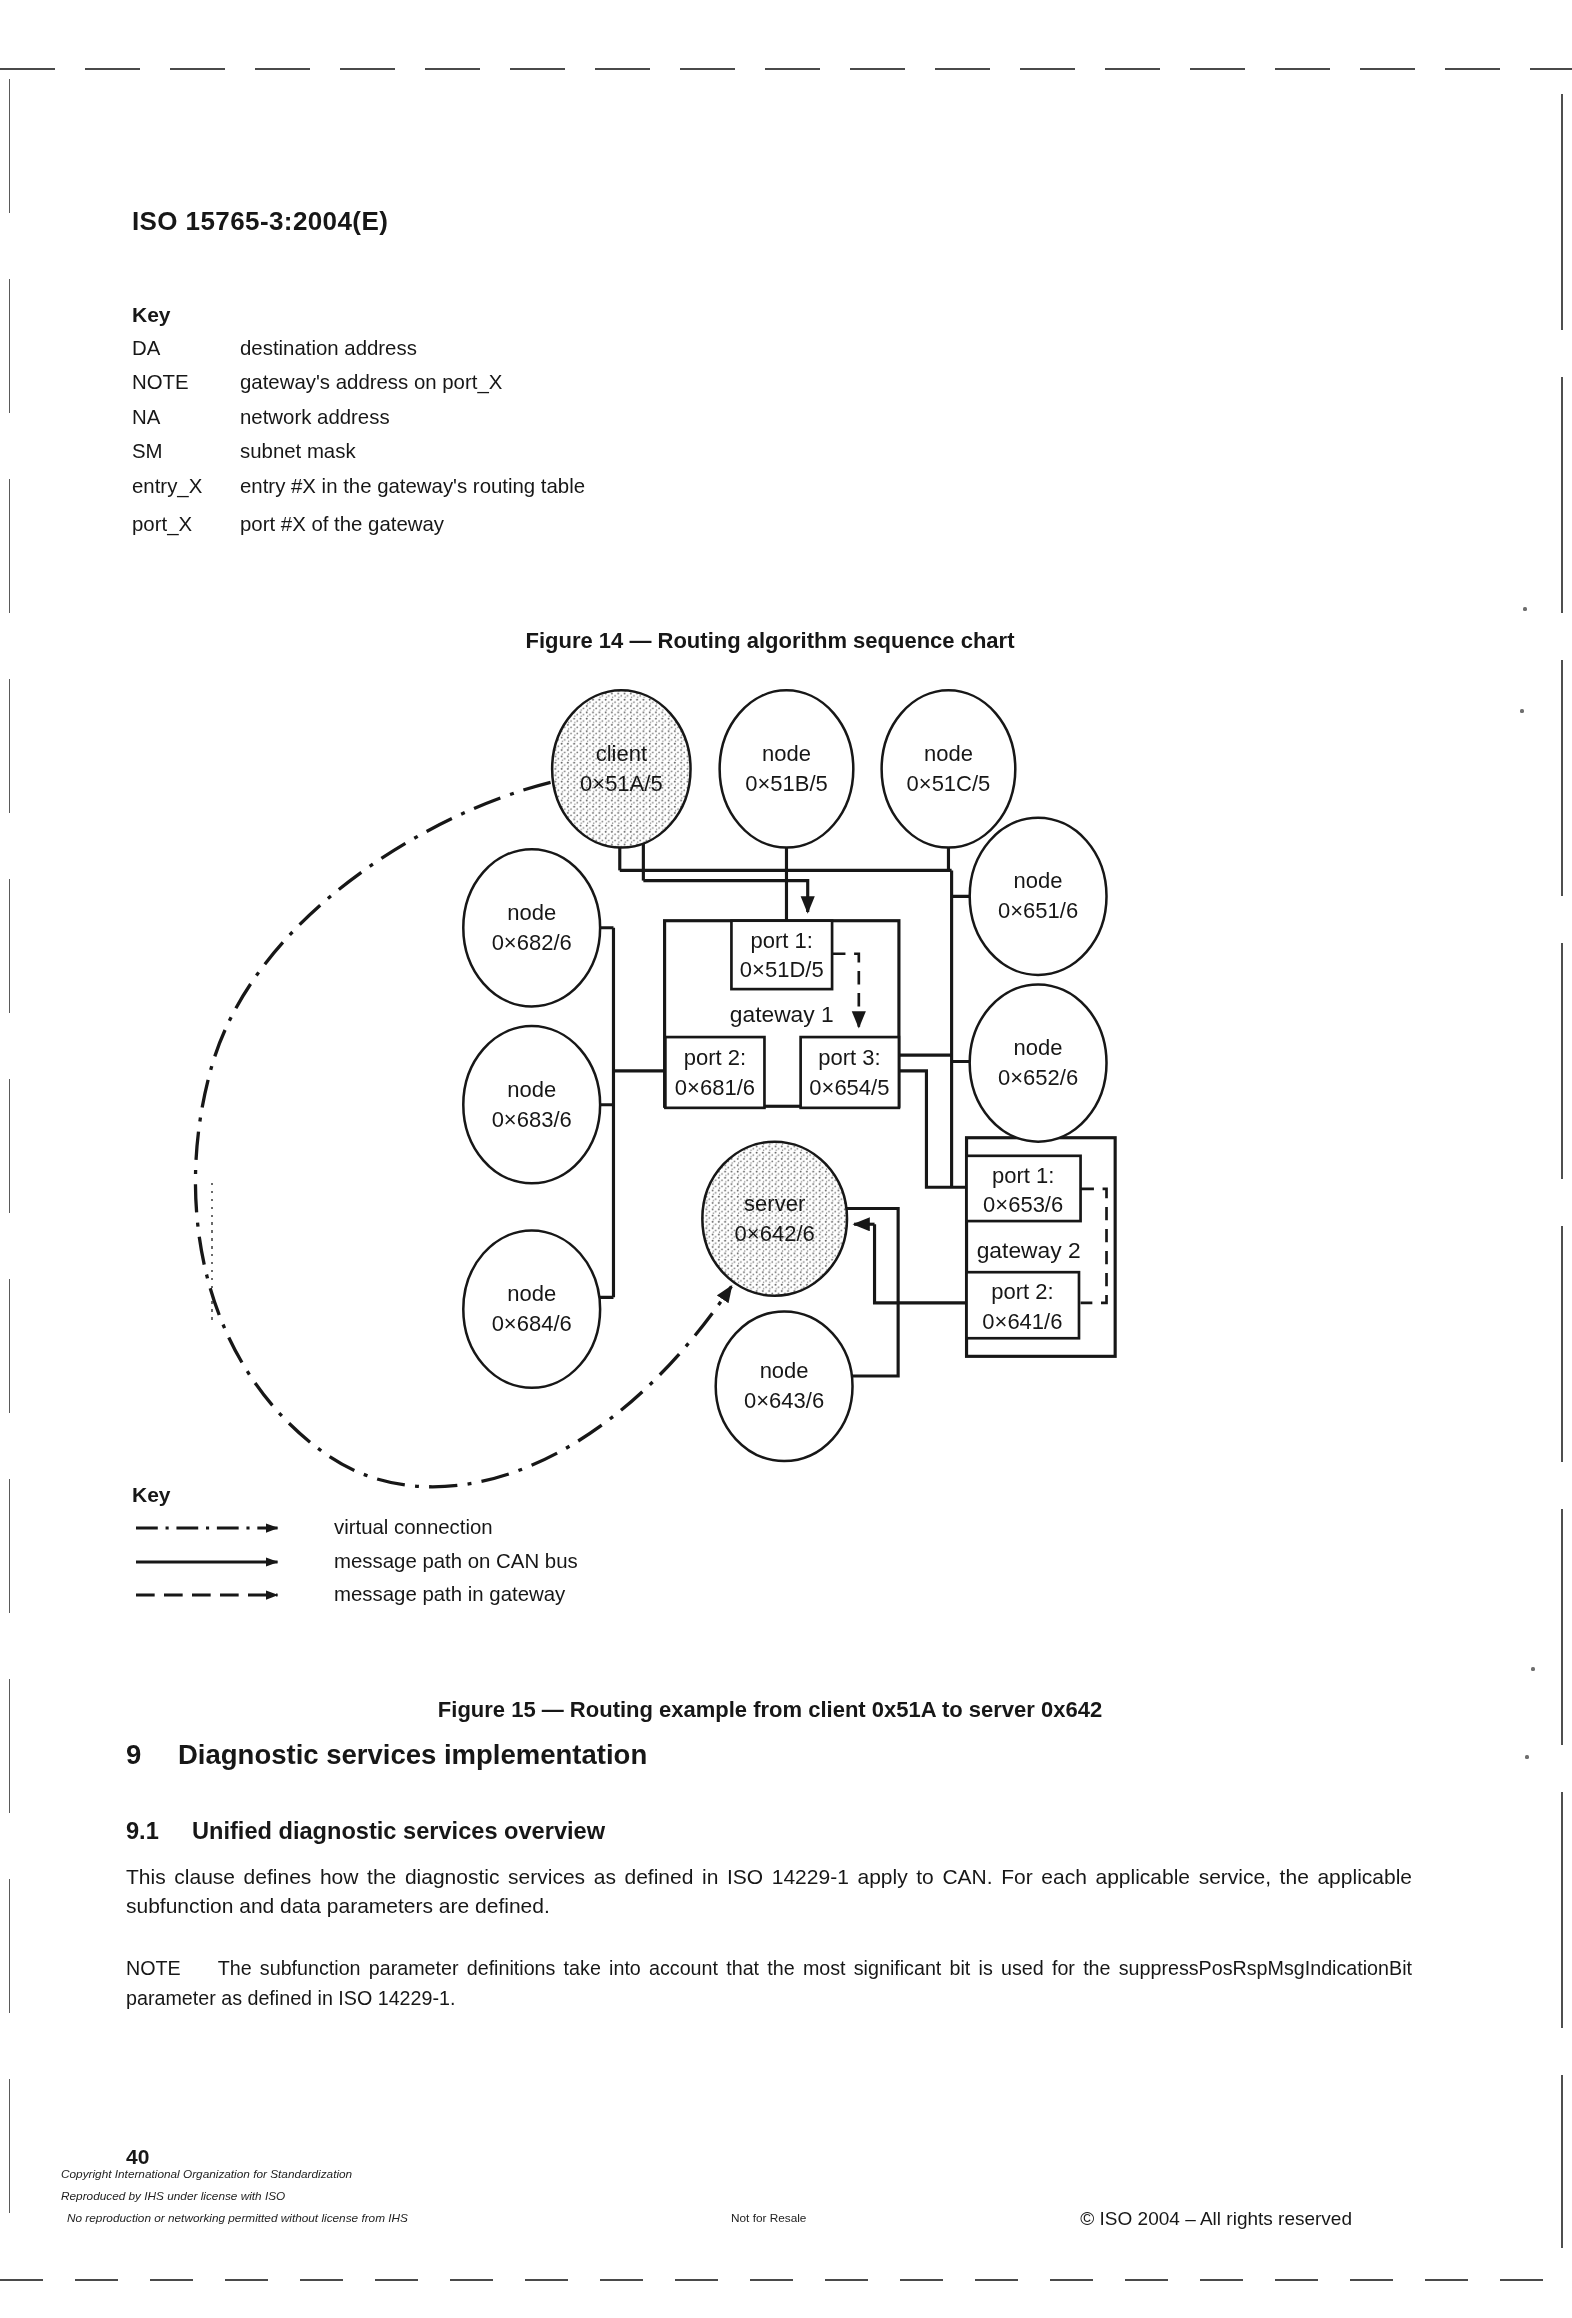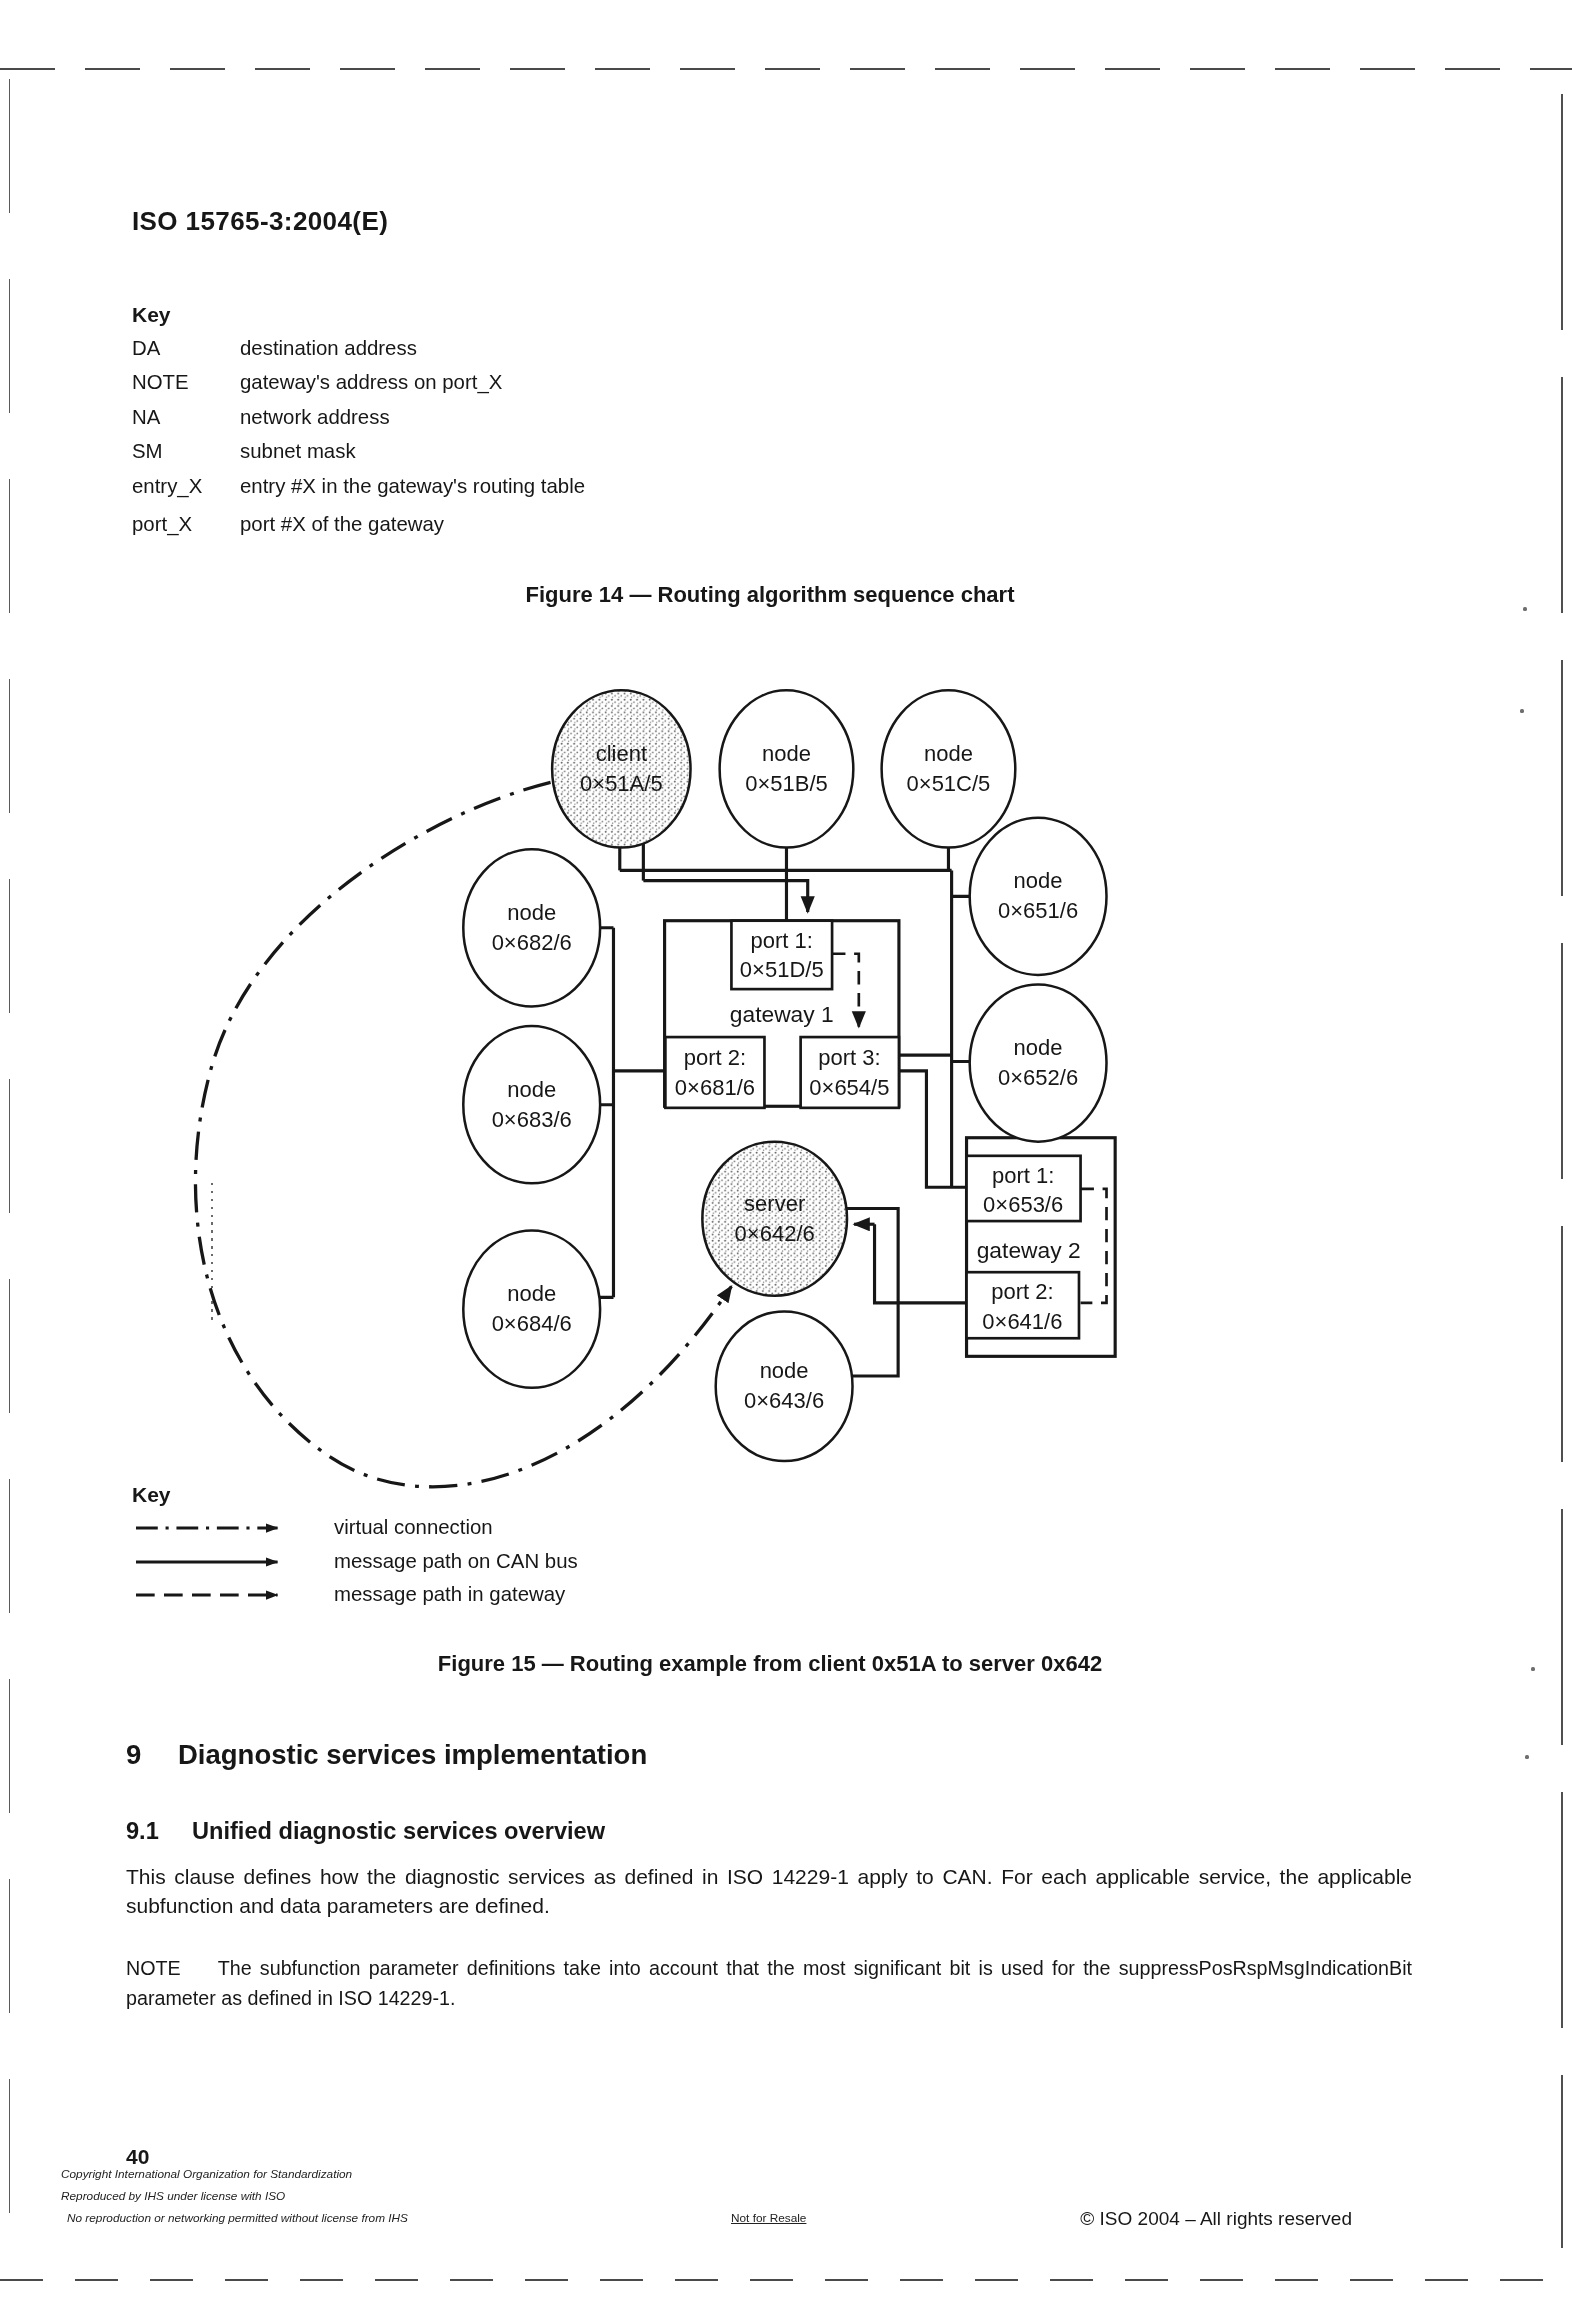--- a/index.html
+++ b/index.html
@@ -19,38 +19,38 @@
   .edge-right{left:1561px;top:94px;width:1.6px;height:2154px;
     background:repeating-linear-gradient(180deg,#4f4f4f 0 236px,transparent 236px 283px);}
   .margin-dots{left:211px;top:1183px;width:1.6px;height:138px;
     background:repeating-linear-gradient(180deg,#6a6a6a 0 2.4px,transparent 2.4px 7.9px);}
   .speck{width:3.9px;height:3.9px;background:#6e6e6e;border-radius:1.6px;}
   
   .doc-header{left:132px;top:206px;font-size:26px;font-weight:700;letter-spacing:0.4px;}
   .key-title{left:132px;top:303px;font-size:21px;font-weight:700;}
   .key-row{left:132px;font-size:20.4px;white-space:nowrap;}
   .key-term{display:inline-block;width:108px;}
-  .fig-caption{left:145px;width:1250px;text-align:center;font-size:22px;font-weight:700;}
+  .fig-caption{left:145px;width:1250px;text-align:center;font-size:22px;font-weight:700;margin-top:46px;}
   .legend-title{left:132px;top:1483px;font-size:21px;font-weight:700;}
   .legend-row{left:132px;height:23.6px;display:flex;align-items:center;}
   .legend-sample{width:169px;height:14px;}
   .legend-label{font-size:20.4px;margin-left:33px;white-space:nowrap;}
   .h1{left:126px;top:1739px;font-size:27.5px;font-weight:700;}
   .h1 .num{display:inline-block;width:52px;}
   .h2{left:126px;top:1818px;font-size:23.6px;font-weight:700;}
   .h2 .num{display:inline-block;width:66px;}
   .body-par{left:126px;top:1862px;width:1286px;font-size:21px;line-height:29px;
     text-align:justify;}
   .note-par{left:126px;top:1953px;width:1286px;font-size:19.7px;line-height:30px;
     text-align:justify;}
   .note-label{margin-right:37px;}
   
   .page-num{left:126px;top:2145px;font-size:21px;font-weight:700;}
   .foot-line{left:61px;font-size:11.8px;color:#222;font-style:italic;}
-  .foot-center{left:731px;top:2211px;font-size:11.8px;color:#222;text-decoration:underline;}
+  .foot-center{left:731px;top:2211px;font-size:11.8px;color:#222;}
   .foot-right{left:1038px;top:2176px;width:314px;text-align:right;font-size:19px;margin-top:32px;}
   
   .diagram{left:181px;top:676px;width:1093px;height:881px;}
   svg text{font-family:"Liberation Sans",sans-serif;font-size:28px;fill:#171717;}
   svg .gwlabel{font-size:29px;}
   .shape{stroke:#171717;stroke-width:3.2;}
   .nodefill{fill:#ffffff;}
   .stipfill{fill:url(#stip);}
   .gwbox{fill:none;stroke:#171717;stroke-width:4;}
   .portbox{fill:#ffffff;stroke:#171717;stroke-width:3.4;}

